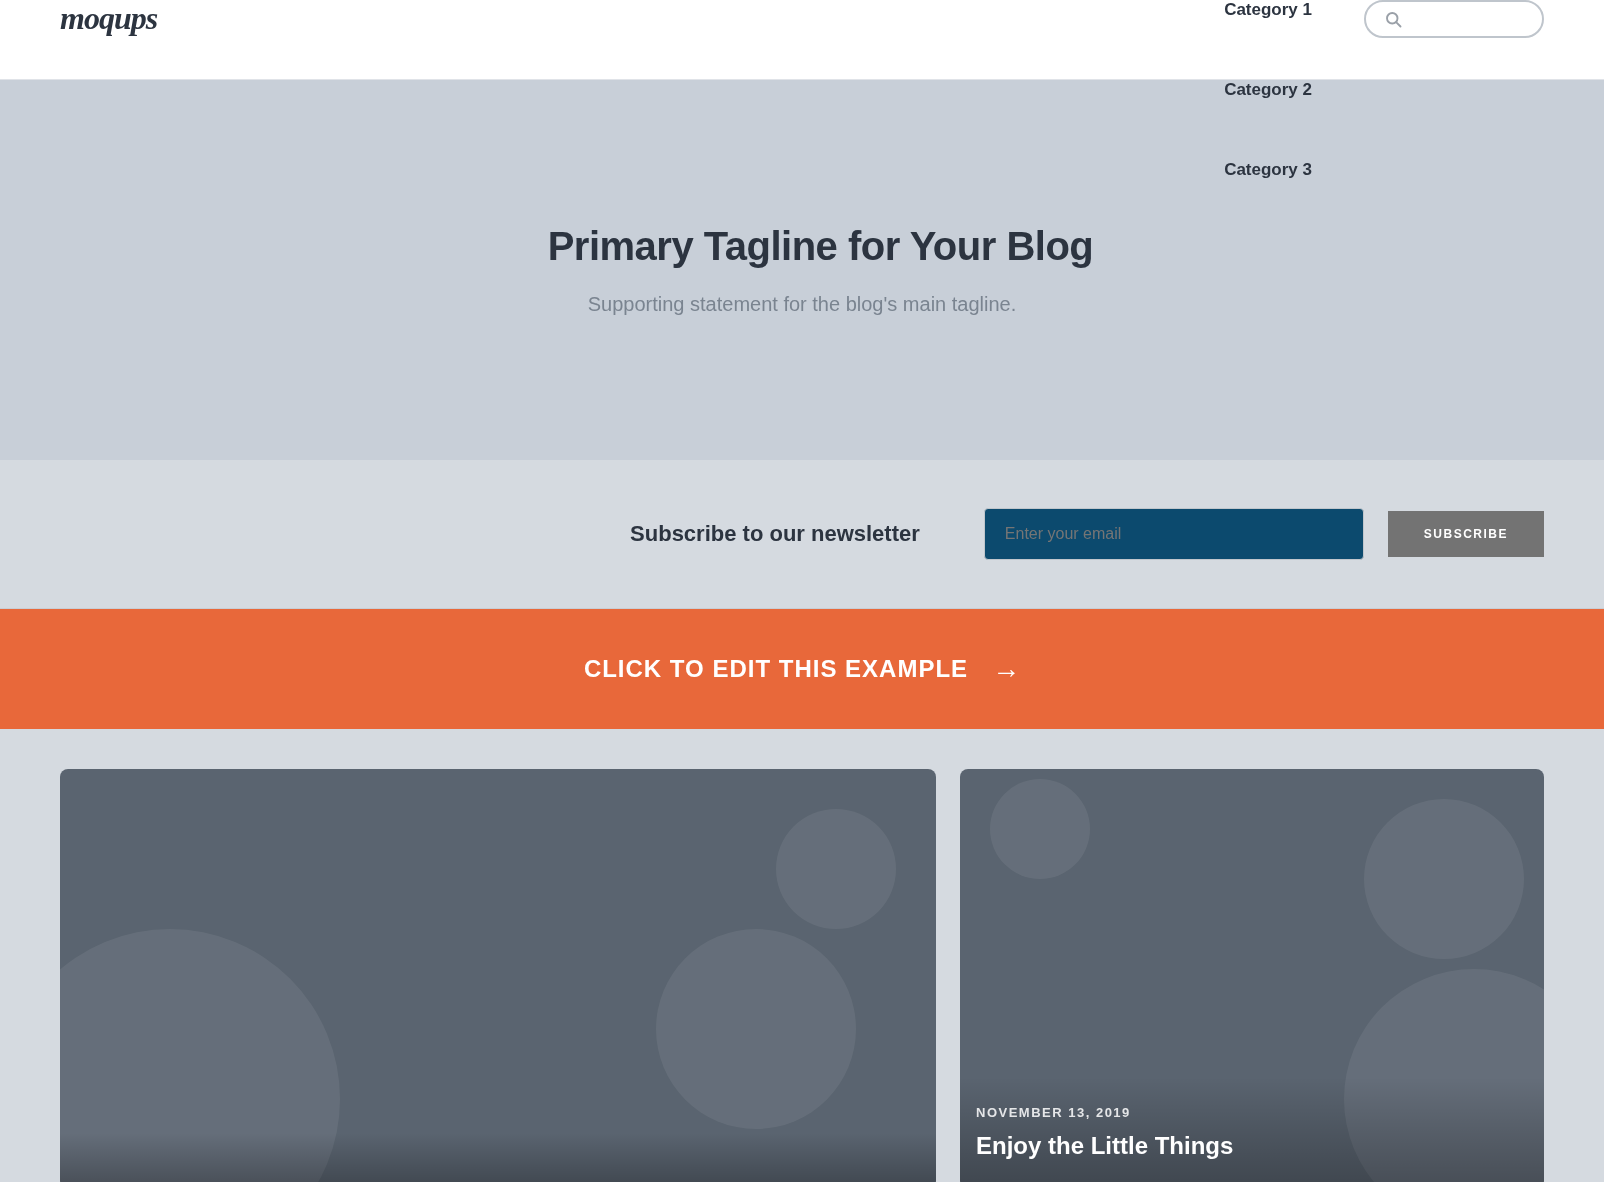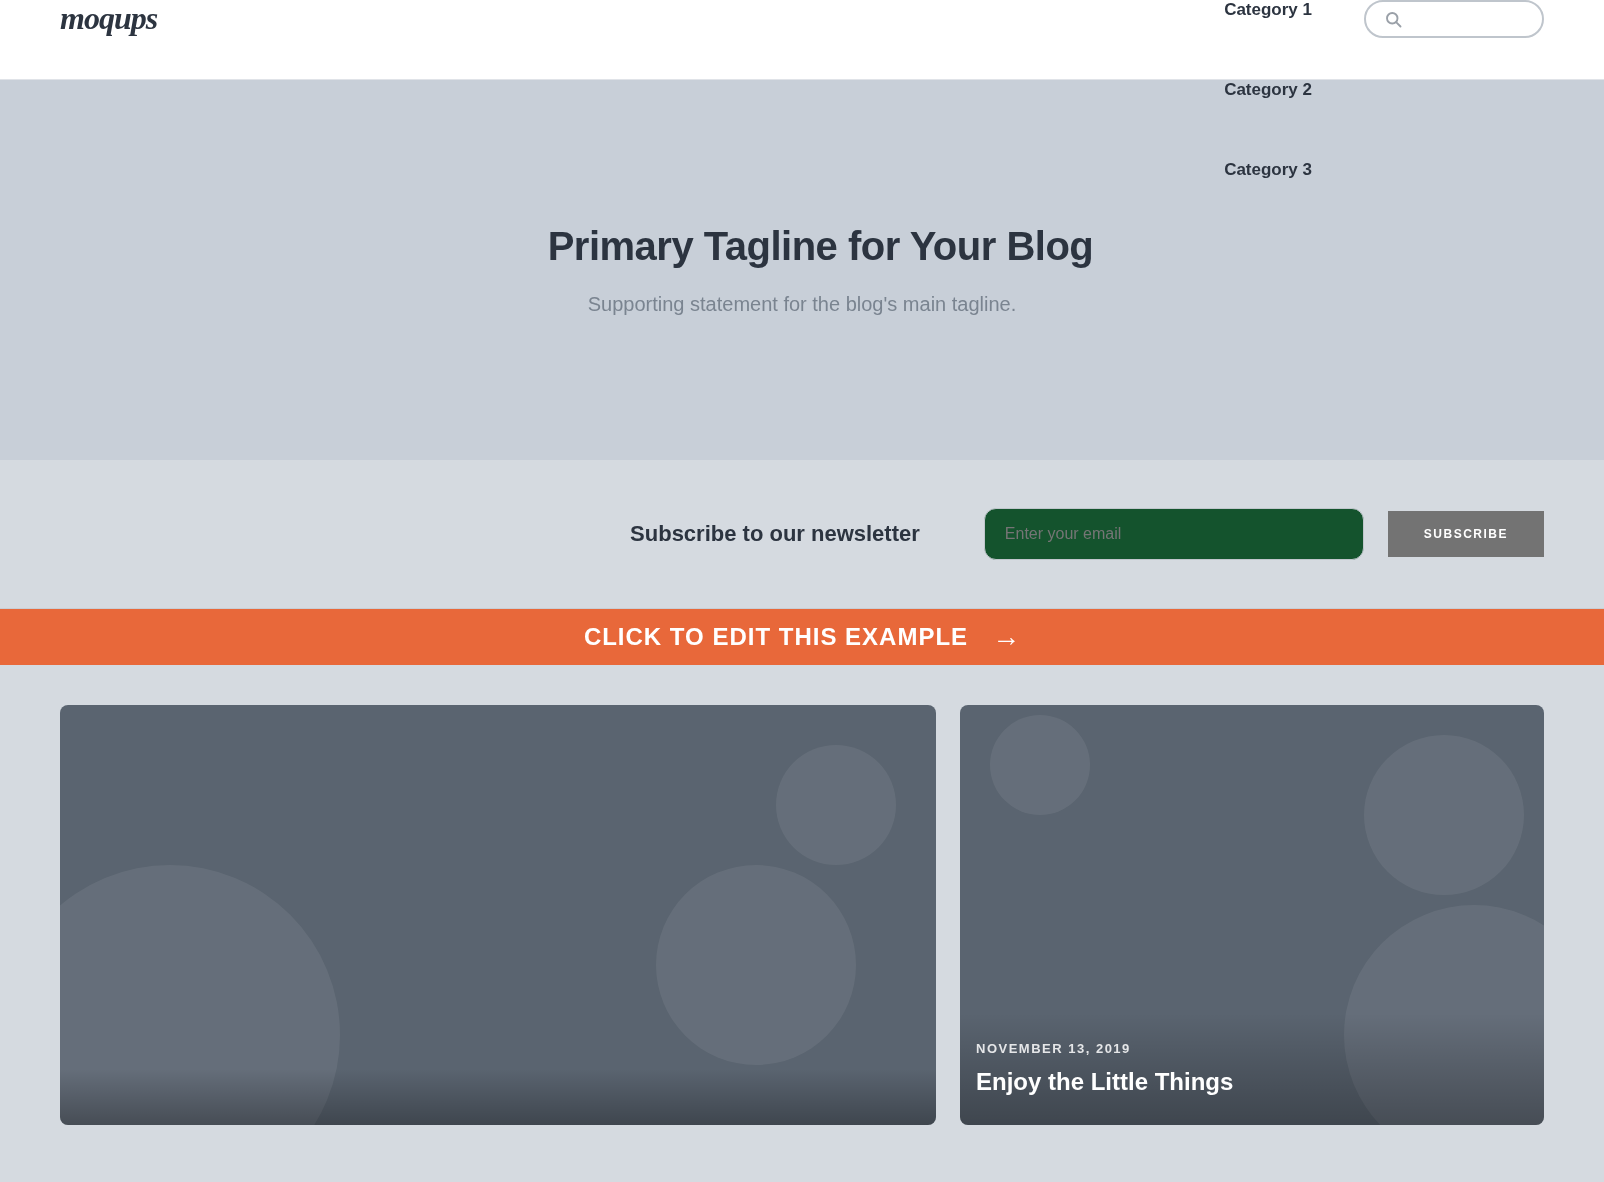--- a/index.html
+++ b/index.html
@@ -126,22 +126,22 @@
       white-space: nowrap;
       margin-right: 40px;
     }
 
     .newsletter-input {
       width: 380px;
       padding: 16px 20px;
       font-size: 16px;
       color: #999;
       border: 1.5px solid #c0c6cc;
-      border-radius: 12px;
-      background: #14532d;
+      border-radius: 4px;
+      background: #0c4a6e;
       outline: none;
     }
 
     .subscribe-btn {
       padding: 16px 36px;
       background-color: #737373;
       color: #ffffff;
       font-size: 12px;
       font-weight: 700;
       letter-spacing: 1.5px;
@@ -151,21 +151,21 @@
       white-space: nowrap;
     }
 
     
     .cta-banner {
       background-color: #e8683a;
       display: flex;
       align-items: center;
       justify-content: center;
       gap: 24px;
-      padding: 12px 60px;
+      padding: 44px 60px;
       cursor: pointer;
     }
 
     .cta-text {
       font-size: 24px;
       font-weight: 600;
       color: #ffffff;
       letter-spacing: 1px;
     }
 

